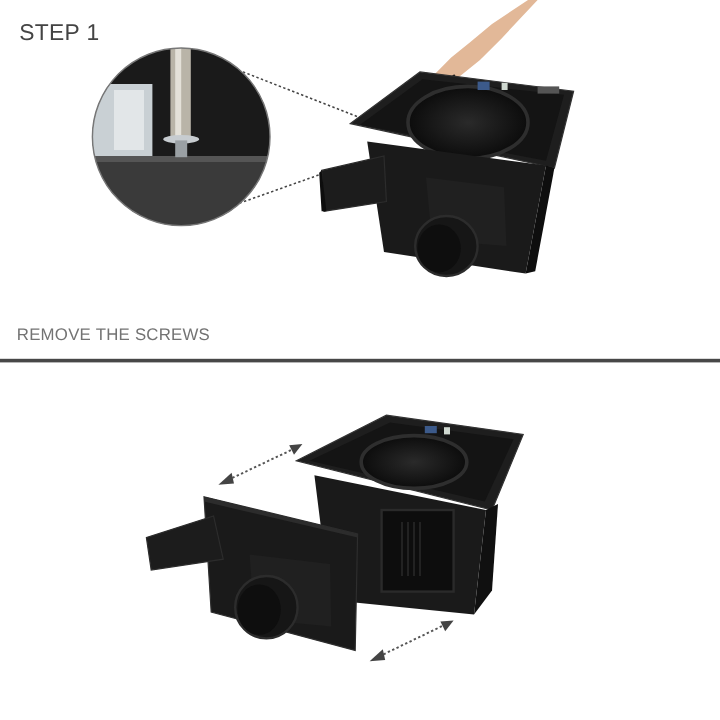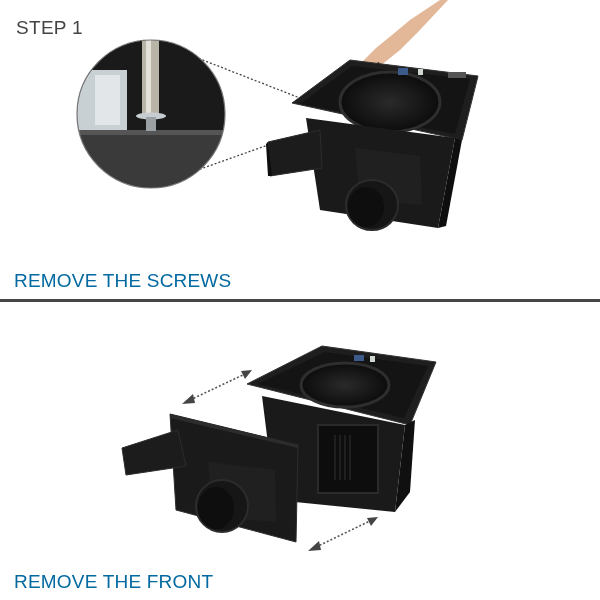--- a/index.html
+++ b/index.html
@@ -1,21 +1,21 @@
 <!DOCTYPE html>
 <html><head>
   <meta charset="utf-8">
   <style>
     html, body { margin: 0; padding: 0; background: #ffffff; }
     body { width: 600px; height: 600px; position: relative; overflow: hidden; font-family: "Liberation Sans", "DejaVu Sans", sans-serif; }
     .panel { position: absolute; left: 0; width: 582px; }
     .panel.top { top: 0; height: 300px; }
     .panel.bottom { top: 303px; height: 297px; }
     .step-title { position: absolute; left: 16px; font-size: 19px; color: #444; letter-spacing: 0.3px; }
-    .caption { position: absolute; left: 14px; font-size: 19px; color: #0369a1; letter-spacing: 0.2px; }
+    .caption { position: absolute; left: 14px; font-size: 14px; color: #737373; letter-spacing: 0.2px; }
     .divider { position: absolute; left: 0; top: 299px; width: 600px; height: 3px; background: #474747; }
     svg { position: absolute; left: 0; top: 0; }
   </style>
 </head>
 <body>
 
 <div class="panel top">
   <svg width="600" height="300" viewBox="0 0 600 300">
     <defs>
       <clipPath id="circ">
@@ -109,14 +109,13 @@
 
     <path d="M170 414 L298 445 L296 542 L176 510 Z" fill="#1a1a1a" stroke="#2e2e2e" stroke-width="1"></path>
     <path d="M170 414 L298 445 L298 448 L170 418 Z" fill="#2c2c2c"></path>
 
     <path d="M122 448 L178 430 L186 466 L126 475 Z" fill="#1c1c1c" stroke="#2c2c2c" stroke-width="1"></path>
 
     <path d="M208 462 L275 470 L276 522 L212 516 Z" fill="#202020"></path>
     <ellipse cx="222" cy="506" rx="26" ry="26" fill="#161616" stroke="#2c2c2c" stroke-width="2"></ellipse>
     <ellipse cx="216" cy="508" rx="18" ry="21" fill="#0e0e0e"></ellipse>
   </svg>
-  <div class="caption" style="top:268px;">REMOVE THE FRONT</div>
 </div>
 
 </body></html>

